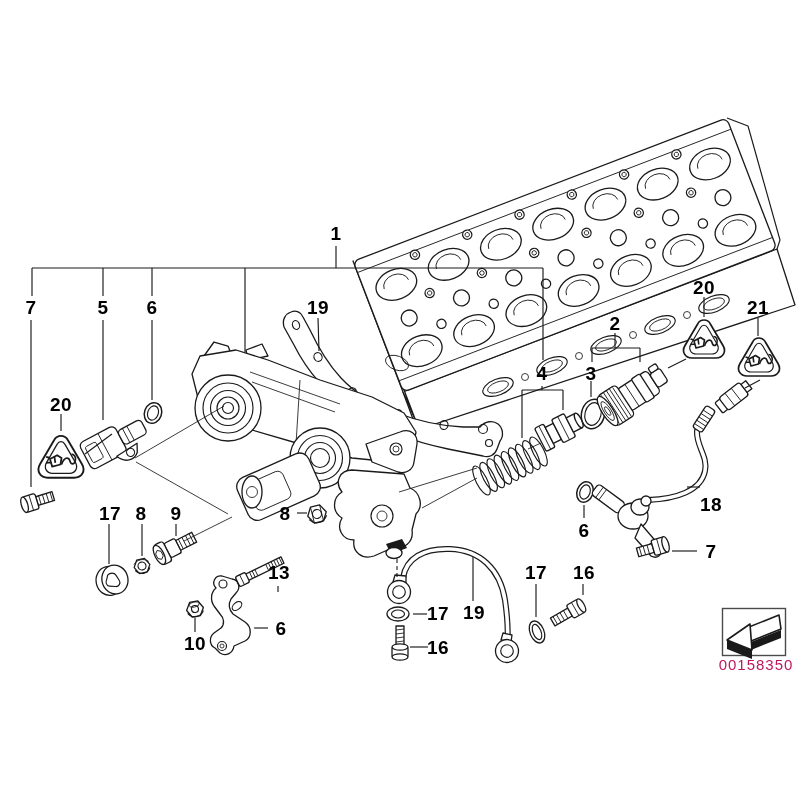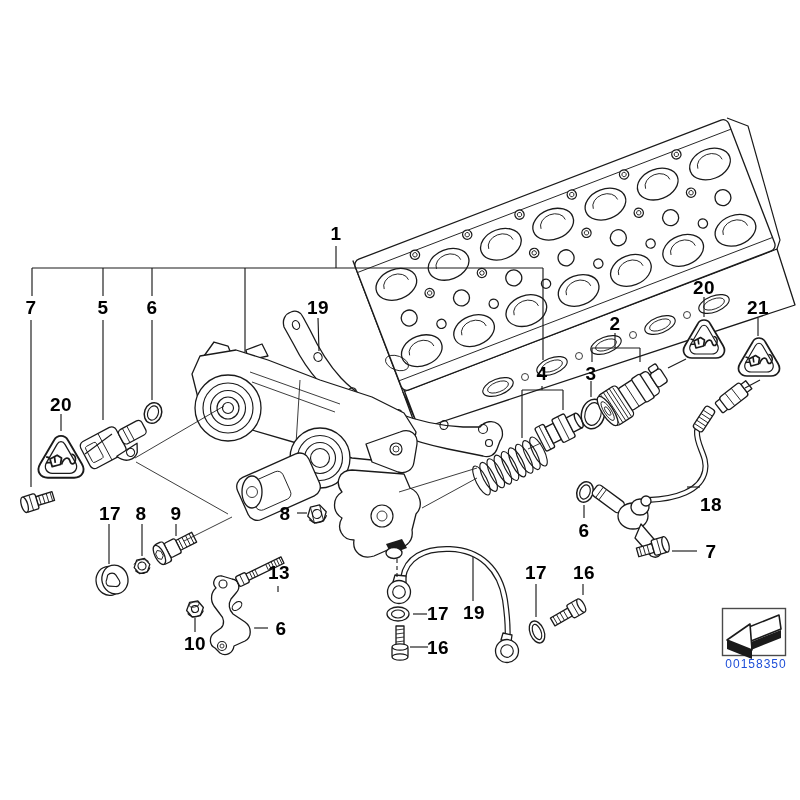--- a/index.html
+++ b/index.html
@@ -3,21 +3,21 @@
 <meta charset="utf-8">
 <style>
   html,body{margin:0;padding:0;background:#fff;}
   .stage{position:relative;width:800px;height:800px;background:#fff;overflow:hidden;
          font-family:"Liberation Sans","DejaVu Sans",sans-serif;}
   .stage svg{position:absolute;left:0;top:0;}
   .callout{position:absolute;transform:translate(-50%,-50%);
            font-weight:bold;font-size:19px;color:#000;letter-spacing:0.5px;
            line-height:1;white-space:nowrap;cursor:pointer;}
   .part-number{position:absolute;transform:translate(-50%,-50%);
-           font-size:12px;color:#1d4ed8;letter-spacing:1px;text-align:center;}
+           font-size:15px;color:#be185d;letter-spacing:1px;text-align:center;}
   
   .o{fill:#ffffff;stroke:#1a1a1a;stroke-width:1.3;stroke-linejoin:round;}
   .l{fill:none;stroke:#1a1a1a;stroke-width:1.15;stroke-linejoin:round;}
   .lt{fill:none;stroke:#1a1a1a;stroke-width:0.85;}
   .k{fill:#1a1a1a;stroke:none;}
   .cable{fill:none;stroke:#1a1a1a;stroke-width:6;stroke-linecap:round;}
   .cablein{fill:none;stroke:#ffffff;stroke-width:3.6;stroke-linecap:round;}
   .dash{fill:none;stroke:#1a1a1a;stroke-width:1.1;stroke-dasharray:4 3;}
 </style>
 </head>

